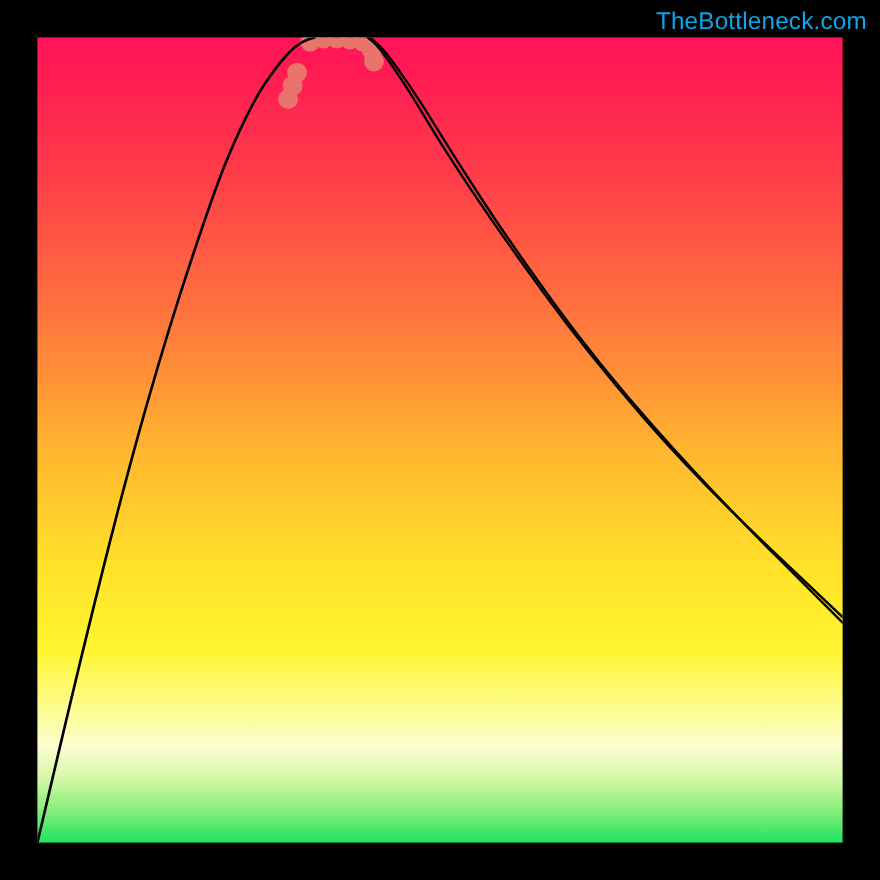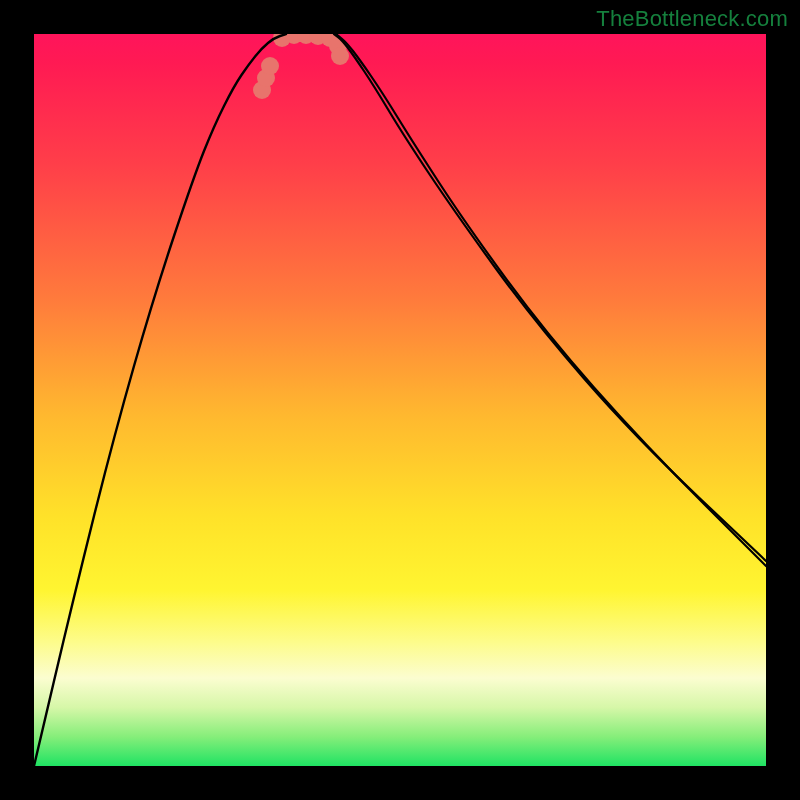--- a/index.html
+++ b/index.html
@@ -37,21 +37,21 @@
       #fdfc8a 83%,
       #fbfdd0 88%,
       #d6f7a8 92%,
       #86ee7a 96%,
       #1fe363 100%);
   }
   .watermark {
     position: absolute;
     top: 6px;
     right: 12px;
-    color: #15803d;
+    color: #0ea5e9;
     font-size: 22px;
     letter-spacing: 0.2px;
     user-select: none;
   }
   svg.curves {
     position: absolute;
     left: 0;
     top: 0;
   }
 </style>

